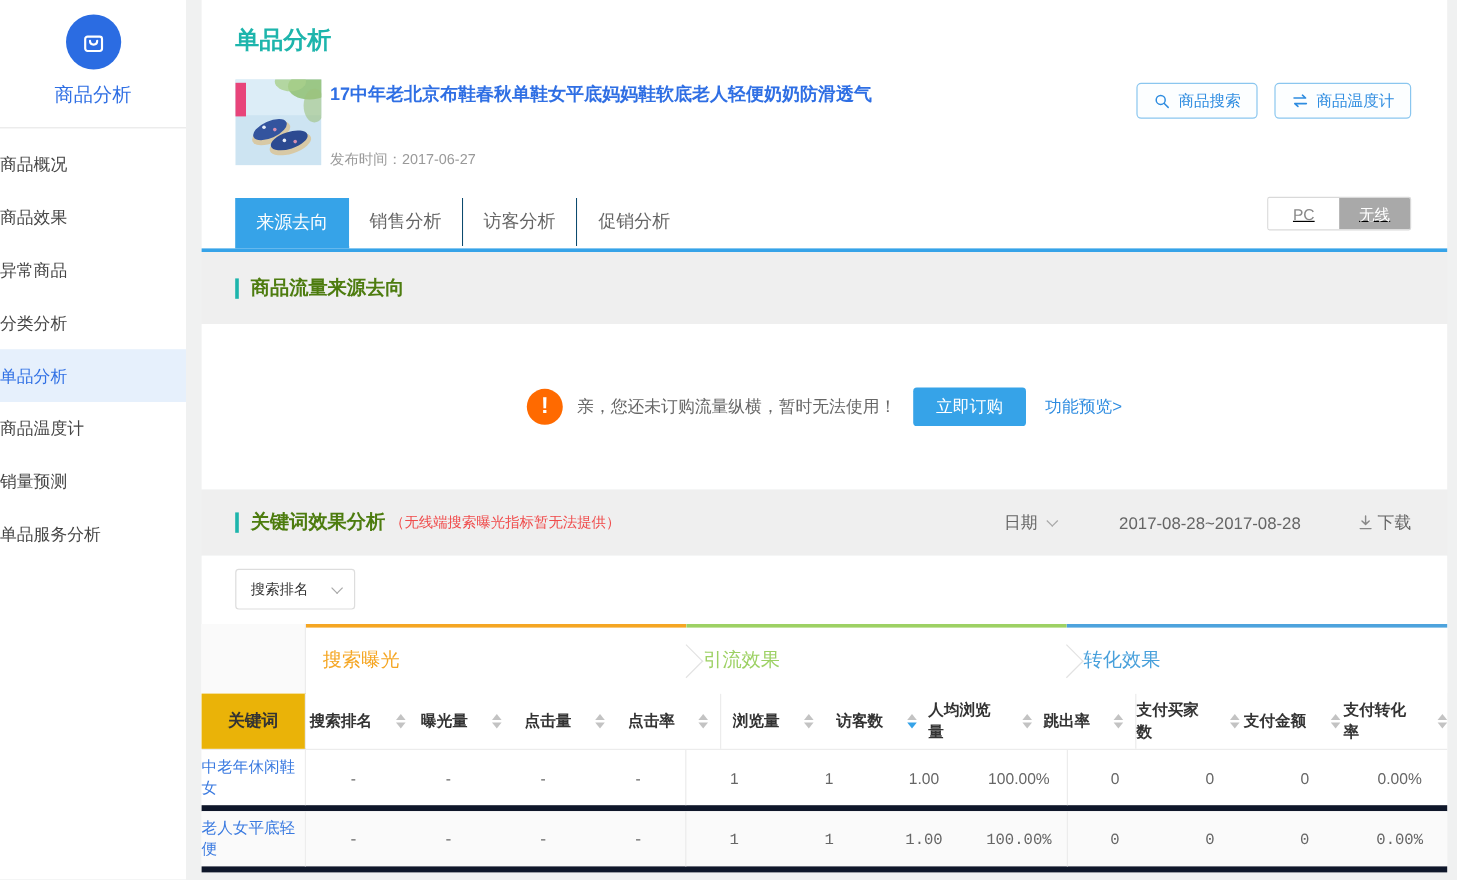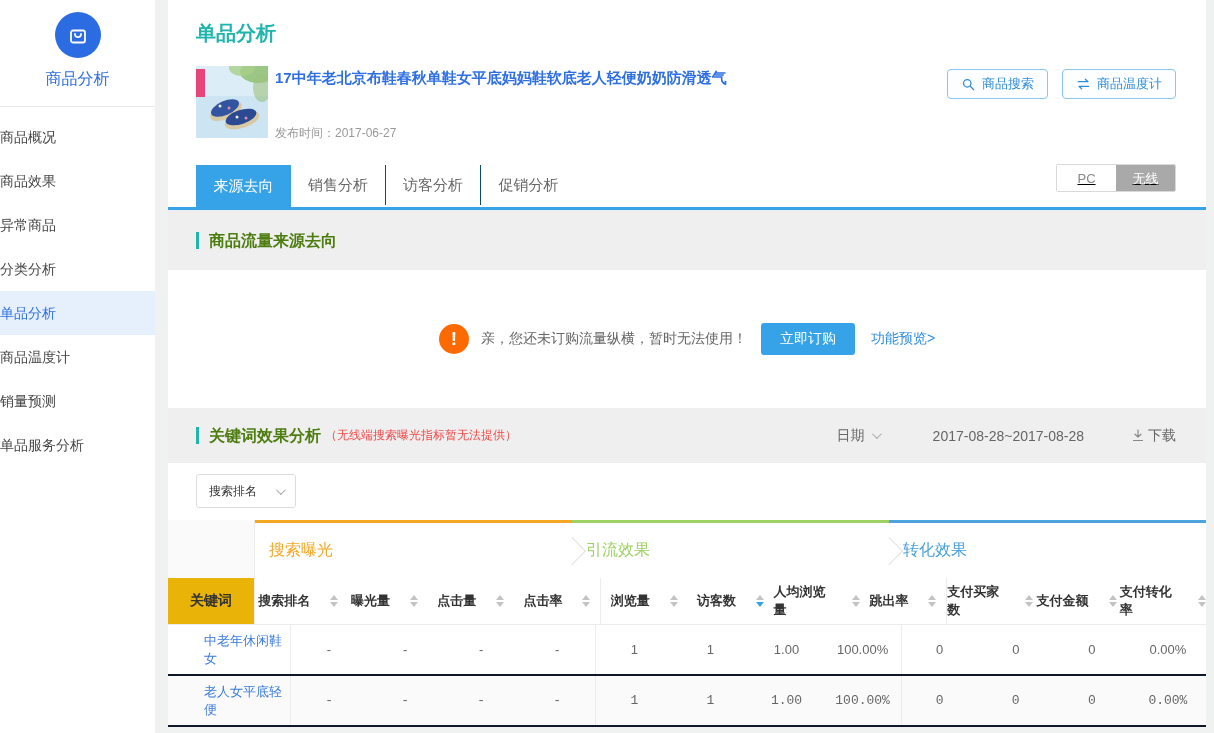--- a/index.html
+++ b/index.html
@@ -81,21 +81,21 @@
   .thead-cols { display:flex; height:47px; border-bottom:1px solid #ececec; background:#fff; }
   .col-key { width:87px; background:#eab308; border-right:1px solid #ececec; display:flex; align-items:center;
              justify-content:center; font-size:14px; font-weight:bold; color:#333; }
   .th { flex:1; display:flex; align-items:center; justify-content:center; gap:20px; font-size:13px; font-weight:bold;
         color:#333; cursor:pointer; }
   .th.gb, .td.gb { border-left:1px solid #ececec; }
   .sort { display:inline-flex; flex-direction:column; gap:2px; }
   .sort .up   { width:0; height:0; border-left:4px solid transparent; border-right:4px solid transparent; border-bottom:5px solid #c3c3c3; }
   .sort .down { width:0; height:0; border-left:4px solid transparent; border-right:4px solid transparent; border-top:5px solid #c3c3c3; }
   .sort.desc .down { border-top-color:#36a3e8; }
-  .trow { display:flex; height:51px; border-bottom:2px solid #0f172a; background:#fff;padding-left:36px; }
+  .trow { display:flex; height:51px; border-bottom:5px solid #0f172a; background:#fff; }
   .trow.alt { background:#fafafa;font-family:Liberation Mono, monospace; }
   .td-key { width:87px; display:flex; align-items:center; justify-content:center; font-size:13px; color:#3a7ae0;
             border-right:1px solid #ededed; cursor:pointer; }
   .td { flex:1; display:flex; align-items:center; justify-content:center; font-size:13px; color:#666; }
 </style>
 </head>
 <body>
 
 <div class="sidebar">
   <div class="side-head">

